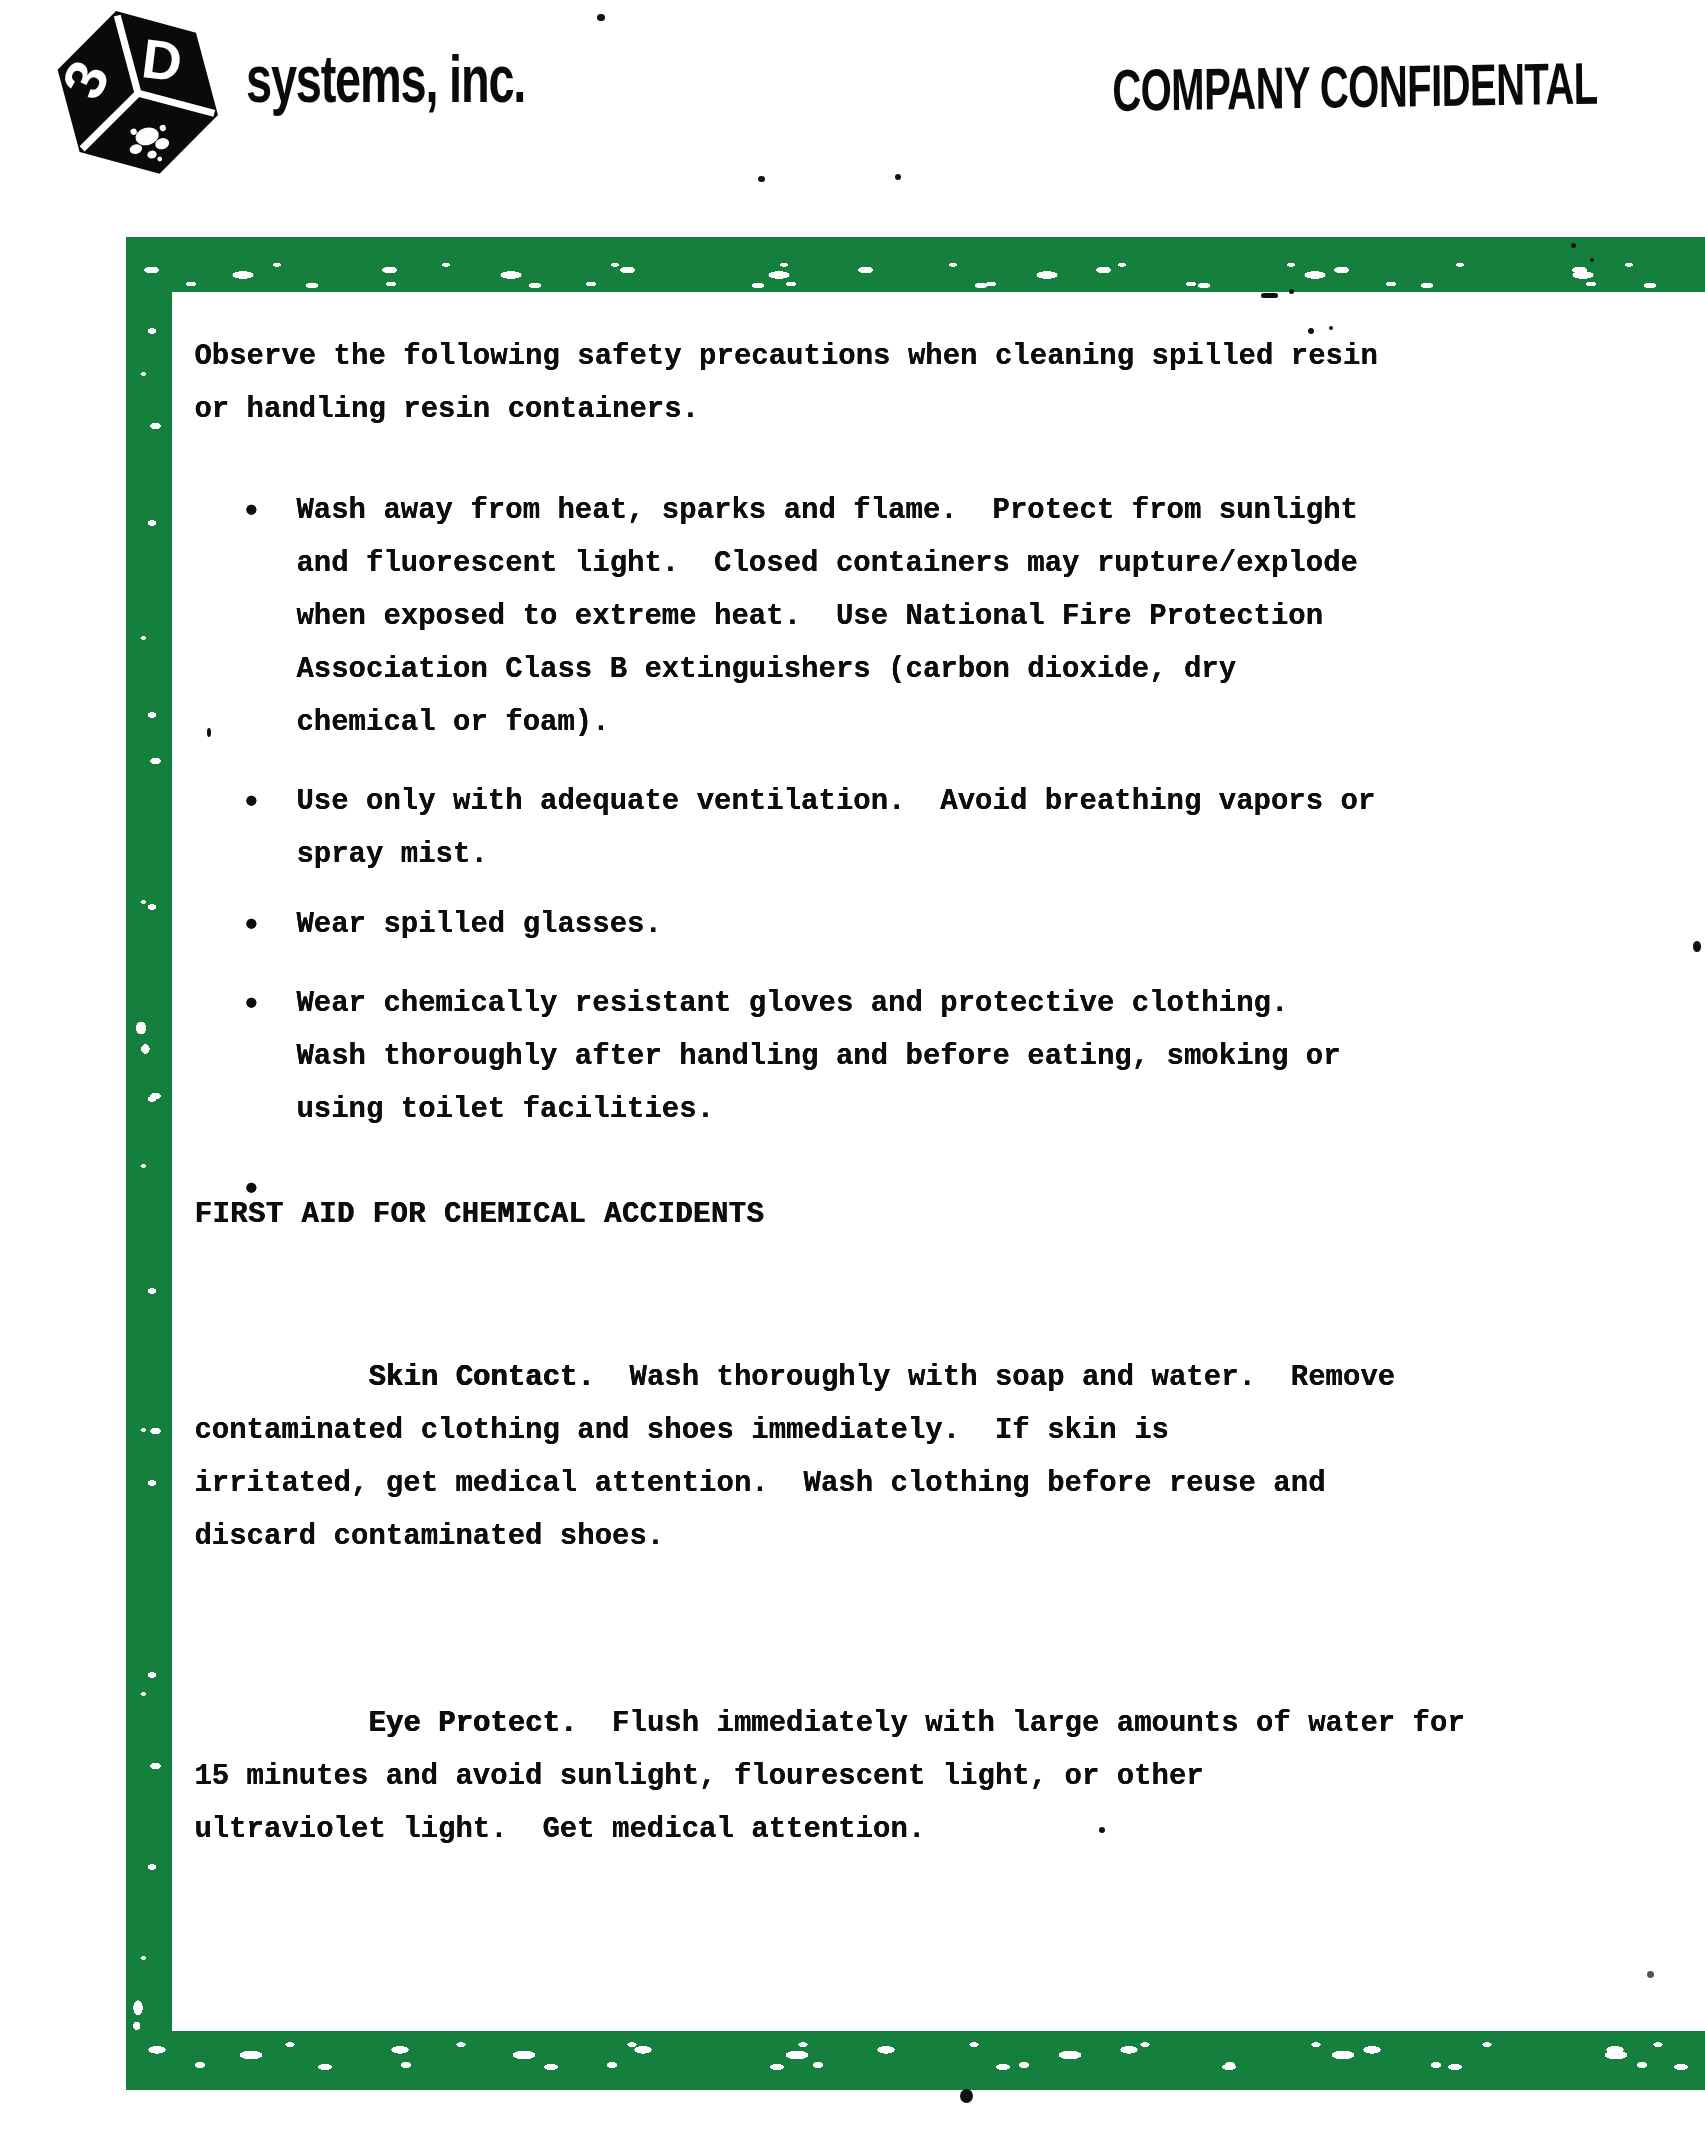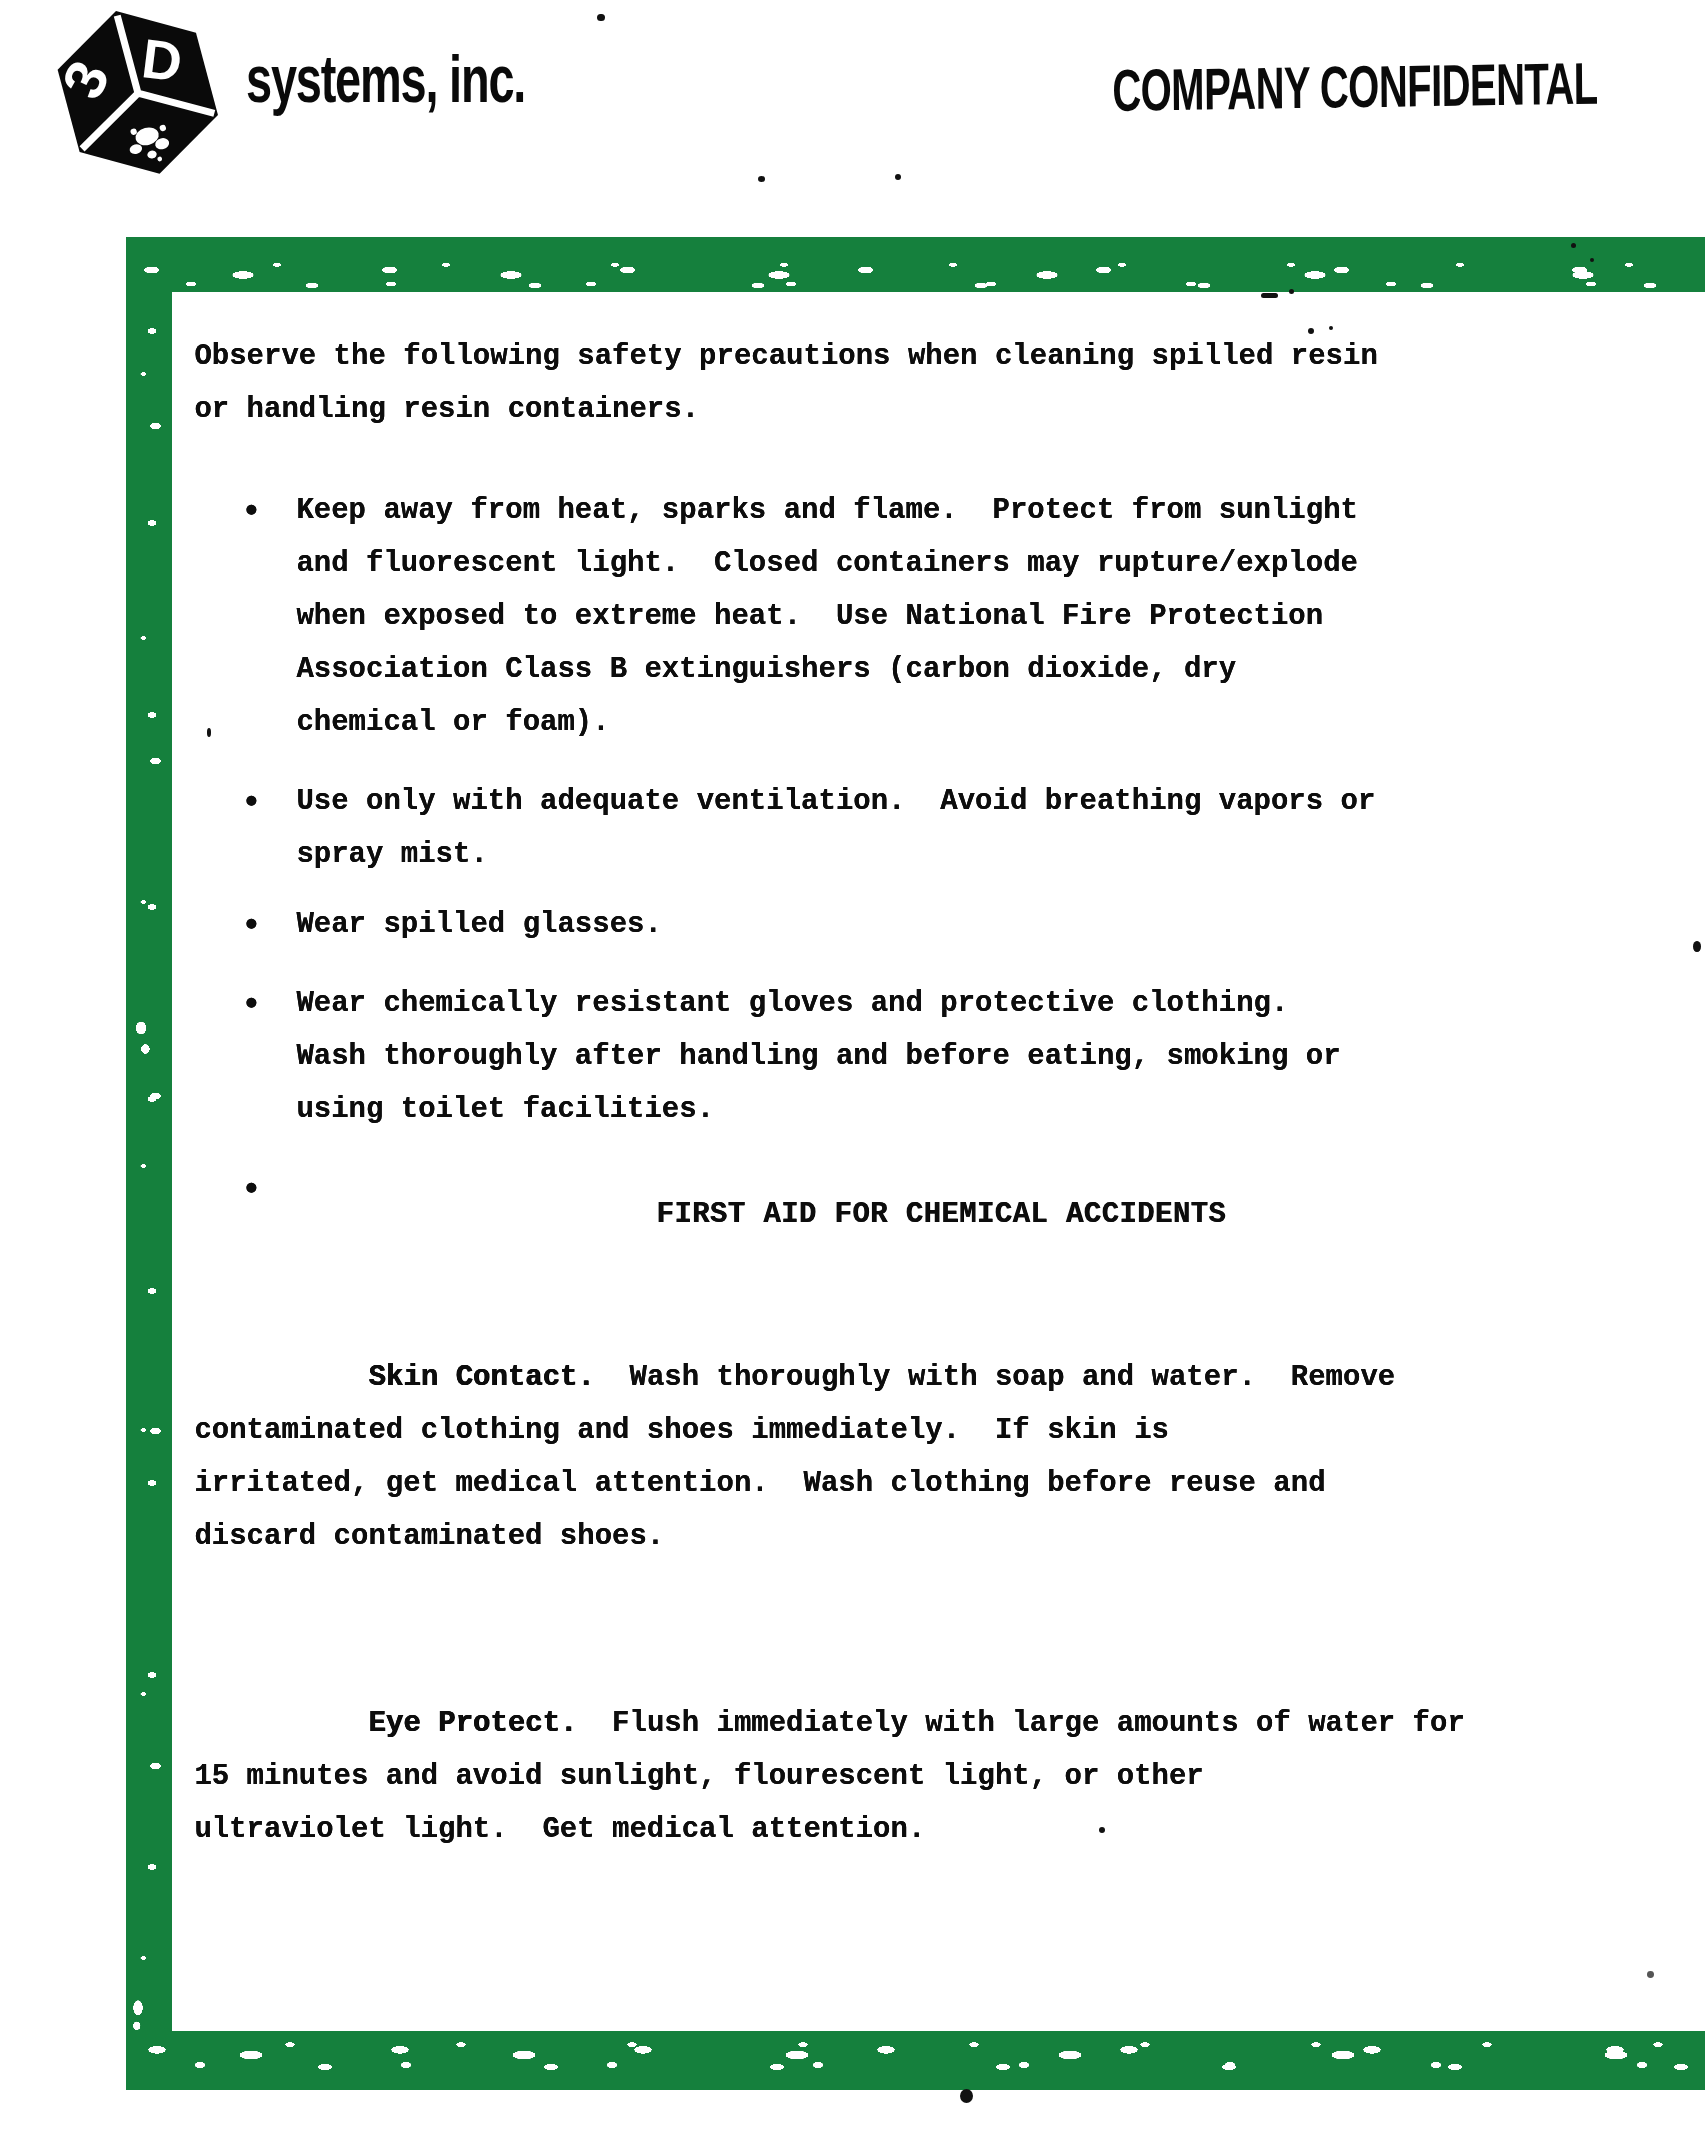--- a/index.html
+++ b/index.html
@@ -26,21 +26,21 @@
     text-shadow:0 0 0.4px #000;}
   .pw{white-space:pre-wrap;}
 
   .intro{margin:0;white-space:pre-wrap;}
   .bullet-list{margin:48px 0 0;padding:0;list-style:none;}
   .bullet-item{position:relative;margin:26px 0 0;padding-left:102px;}
   .bullet-item:first-child{margin-top:0;}
   .bullet-item:nth-child(3){margin-top:17px;}
   .bullet-marker{position:absolute;left:50px;top:0;line-height:53px;font-size:23px;}
 
-  .fa-heading{margin:52px 0 0;text-align:center;font-size:29px;font-weight:bold;
+  .fa-heading{margin:52px 0 0;font-size:29px;font-weight:bold;
     letter-spacing:0.4px;text-shadow:0.6px 0 #000;}
   .fa-para{margin:0;white-space:pre-wrap;}
   .fa-para.skin{margin-top:57px;}
   .fa-para.eye{margin-top:27.5px;}
   .fa-para.inhal{margin-top:21.5px;}
   .fa-label{text-shadow:0.7px 0 #000,0 0.3px #000;}
 
   
   .band{position:absolute;pointer-events:none;}
   .band-top{left:5.2px;right:5.2px;top:20.6px;height:36px;background-repeat:repeat-x;
@@ -126,21 +126,21 @@
 
     <div class="notice-inner">
       <div class="notice-content">
 
         <p class="intro">Observe the following safety precautions when cleaning spilled resin
 or handling resin containers.</p>
 
         <ul class="bullet-list">
           <li class="bullet-item">
             <span class="bullet-marker">●</span>
-            <span class="pw">Keep away from heat, sparks and flame.  Protect from sunlight
+            <span class="pw">Wash away from heat, sparks and flame.  Protect from sunlight
 and fluorescent light.  Closed containers may rupture/explode
 when exposed to extreme heat.  Use National Fire Protection
 Association Class B extinguishers (carbon dioxide, dry
 chemical or foam).</span>
           </li>
           <li class="bullet-item">
             <span class="bullet-marker">●</span>
             <span class="pw">Use only with adequate ventilation.  Avoid breathing vapors or
 spray mist.</span>
           </li>

